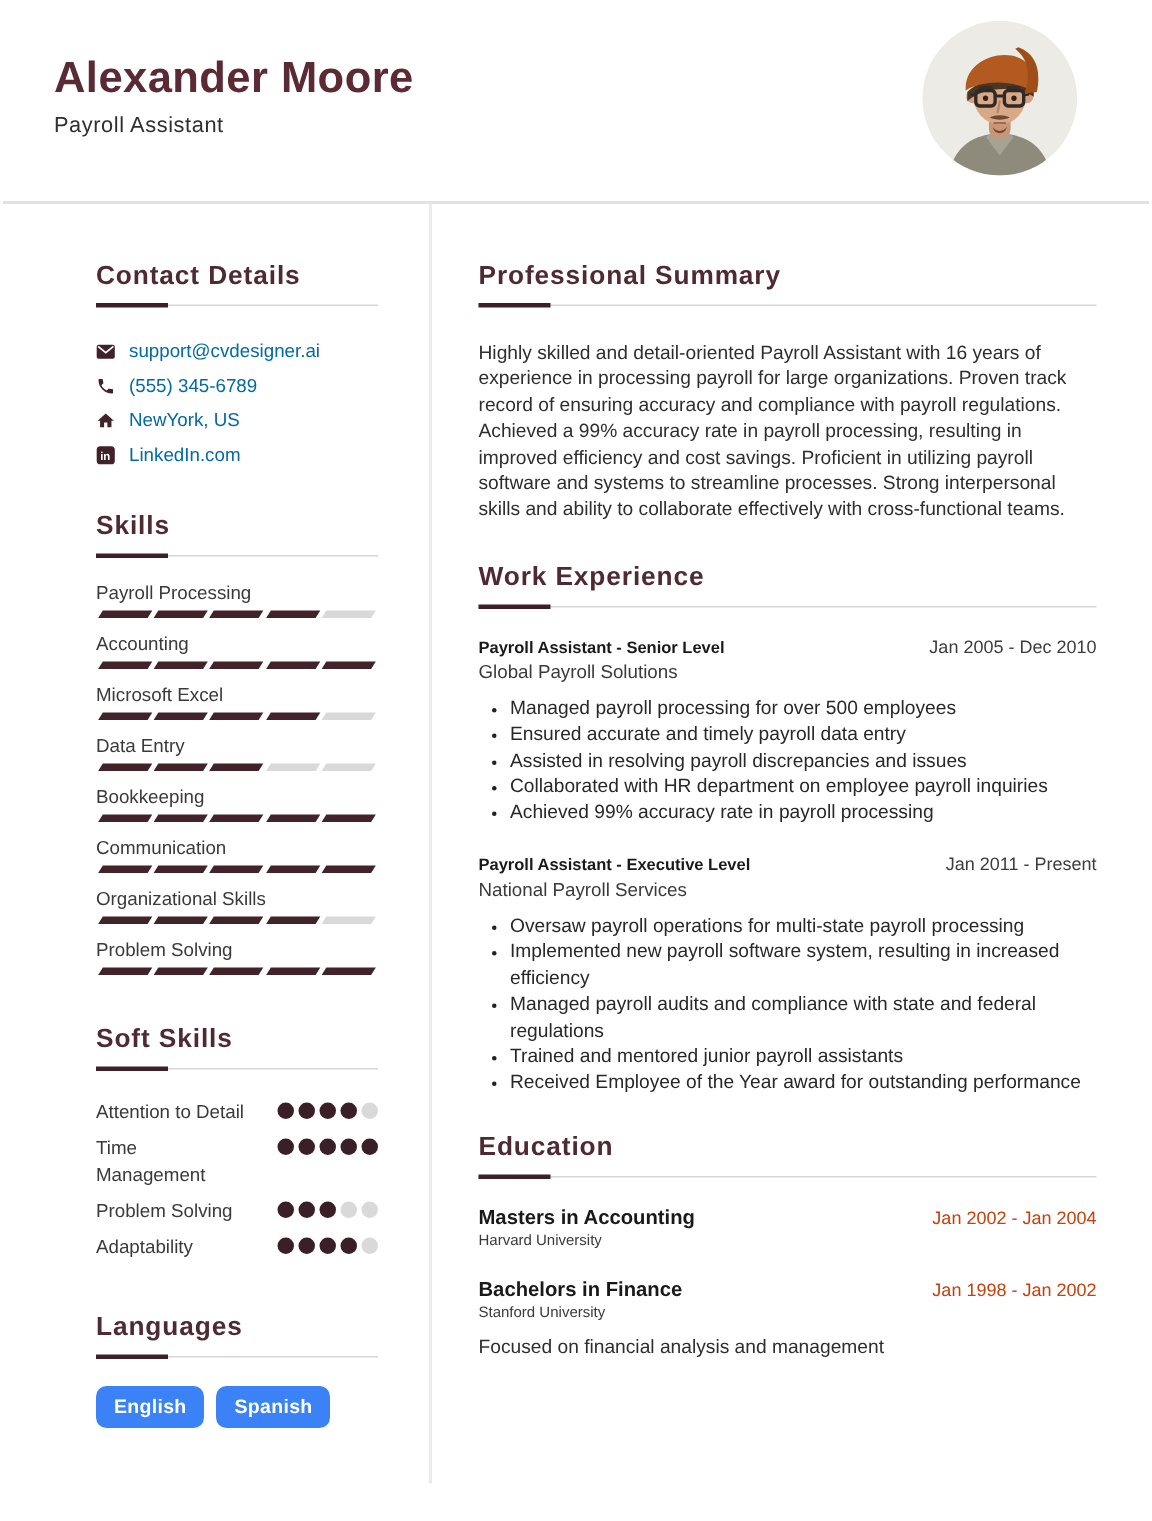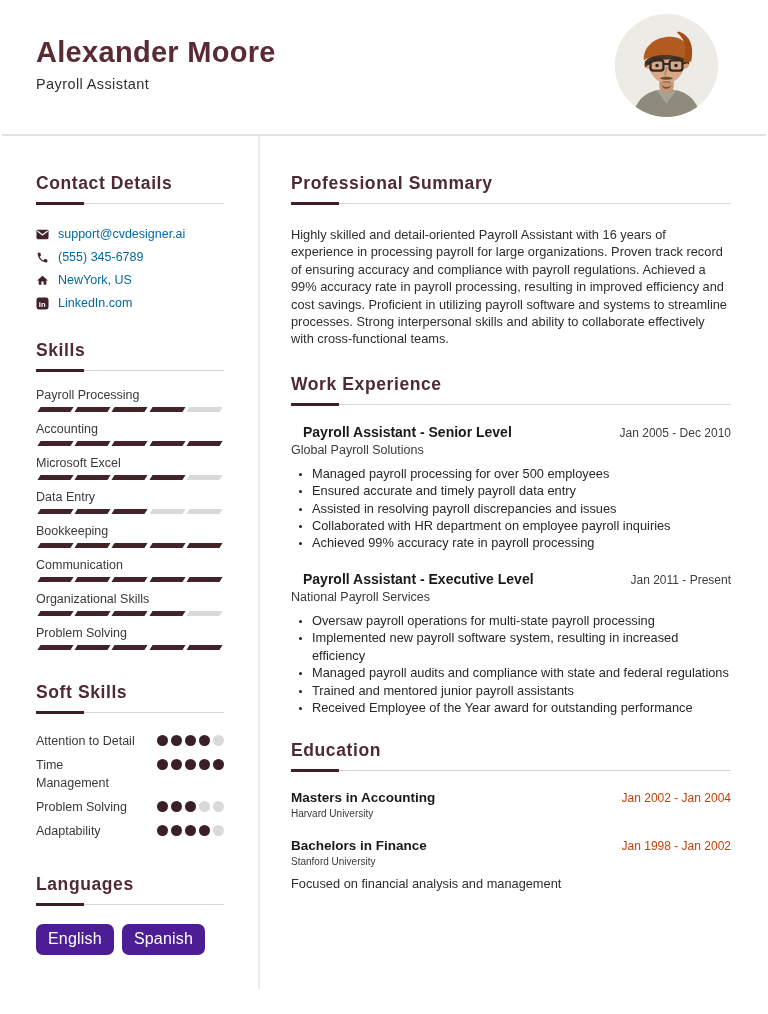--- a/index.html
+++ b/index.html
@@ -12,21 +12,21 @@
 
   
   .header { height:136px; padding:36px 48px 0 34px; border-bottom:2px solid #e2e2e2; position:relative; }
   .name { margin:0; font-size:29px; font-weight:bold; color:#5a2a35; letter-spacing:.3px; }
   .job-title { margin:7px 0 0 0; font-size:14.5px; color:#2f2f2f; letter-spacing:.4px; }
   .avatar { position:absolute; top:14px; right:48px; width:103px; height:103px; border-radius:50%; overflow:hidden; background:#ecebe5; }
   .avatar svg { display:block; width:100%; height:100%; }
 
   
   .columns { display:flex; align-items:stretch; }
-  .col-left { width:258px; flex:0 0 258px; padding:0 34px; border-right:2px solid #ebebeb; height:853px; }
+  .col-left { width:258px; flex:0 0 258px; padding:0 34px; border-right:2px solid #ebebeb; height:853px;margin-left:28px; }
   .col-right { flex:1; padding:0 35px 0 31px; }
 
   
   .sec-title {
     font-size:17.5px; font-weight:bold; color:#4f2a33; letter-spacing:.6px;
     margin:0; padding-bottom:9px; border-bottom:1px solid #d6d6d6; position:relative;
   }
   .sec-title::after { content:""; position:absolute; left:0; bottom:-2px; width:48px; height:3px; background:#3d2027; }
 
   
@@ -51,30 +51,30 @@
   .soft-row { display:flex; justify-content:space-between; align-items:flex-start; margin-bottom:6px; }
   .soft-label { width:100px; font-size:12.5px; color:#3a3a3a; line-height:18px; }
   .dots { display:flex; gap:3px; padding-top:3px; }
   .dot { width:11px; height:11px; border-radius:50%; }
   .dot.filled { background:#3a1f26; }
   .dot.empty  { background:#d9d9d9; }
 
   
   .lang-title { margin-top:34px; }
   .badges { margin-top:19px; display:flex; gap:8px; }
-  .badge { background:#4c1d95; color:#fff; font-size:16px; font-weight:normal; padding:6px 12px 7px; border-radius:7px; letter-spacing:.2px; }
+  .badge { background:#3b82f6; color:#fff; font-size:13px; font-weight:bold; padding:6px 12px 7px; border-radius:7px; letter-spacing:.2px; }
 
   
   .summary-title { margin-top:37px; }
   .summary-text { margin:22px 0 0 0; font-size:12.8px; line-height:17.4px; color:#2e2e2e; }
 
   .work-title { margin-top:26px; }
   .job { margin-top:19px; }
   .job-head { display:flex; justify-content:space-between; align-items:baseline; }
-  .job-name { font-size:14px; font-weight:bold; color:#191919;margin-left:12px; }
+  .job-name { font-size:11px; font-weight:bold; color:#191919; }
   .job-dates { font-size:12px; color:#3d3d3d; white-space:nowrap; }
   .job-company { font-size:12.5px; color:#3a3a3a; margin-top:3px; }
   .job ul { margin:8px 0 0 0; padding-left:21px; }
   .job li { font-size:12.8px; line-height:17.4px; color:#282828; }
   .job li::marker { font-size:10px; color:#222; }
 
   .edu-title { margin-top:24px; }
   .edu { margin-top:19px; }
   .edu-head { display:flex; justify-content:space-between; align-items:baseline; }
   .edu-degree { font-size:13.5px; font-weight:bold; color:#191919; }

